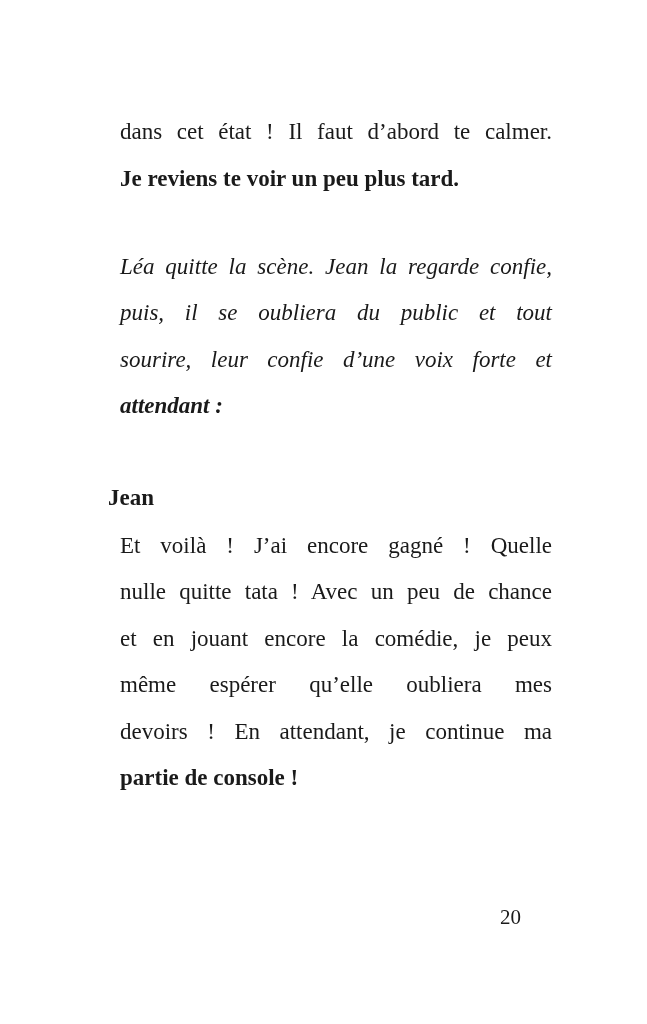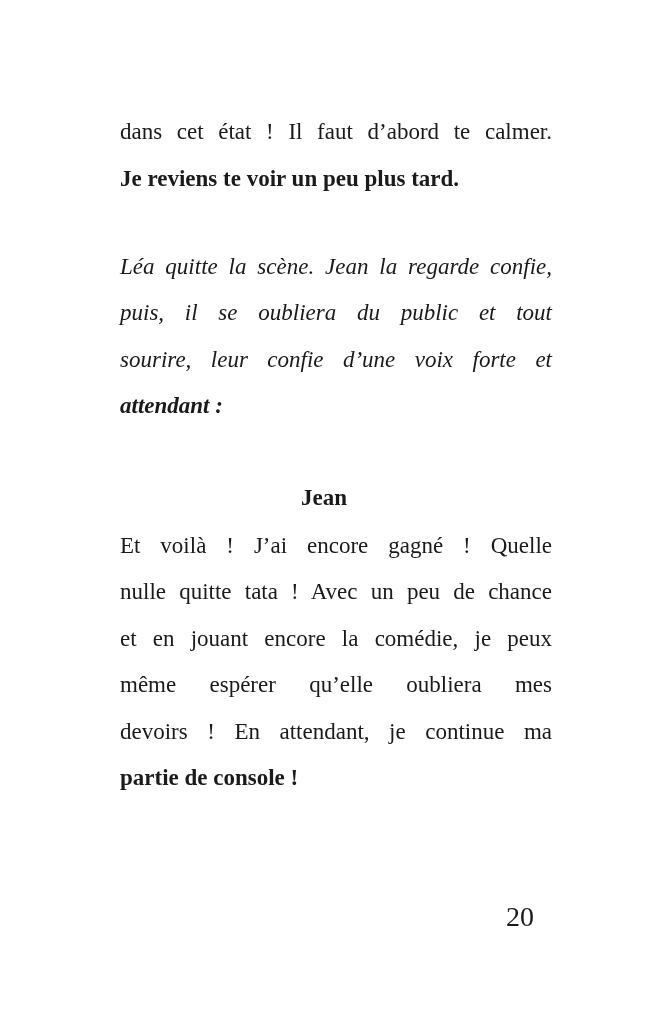--- a/index.html
+++ b/index.html
@@ -3,22 +3,22 @@
   <meta charset="utf-8">
   <style>
     html, body { margin: 0; padding: 0; background: #ffffff; }
     body { width: 647px; height: 1024px; position: relative; overflow: hidden;
       font-family: "Liberation Serif", "DejaVu Serif", serif; color: #1a1a1a; }
     .page { position: absolute; left: 108px; width: 432px; top: 0; }
     .line { position: absolute; left: 12px; width: 432px; font-size: 23px; line-height: 28px;
       white-space: nowrap; text-align: justify; text-align-last: justify; }
     .line.last { text-align-last: left; font-weight: bold; }
     .italic { font-style: italic; }
-    .speaker { position: absolute; left: 0; width: 432px; text-align: center; font-weight: bold; font-size: 23px; line-height: 28px; }
-    .pagenum { position: absolute; left: 500px; width: 40px; text-align: center; top: 904px; font-size: 28px; line-height: 26px; }
+    .speaker { position: absolute; left: 0; width: 432px; text-align: left; font-weight: bold; font-size: 23px; line-height: 28px; }
+    .pagenum { position: absolute; left: 500px; width: 40px; text-align: left; top: 904px; font-size: 21px; line-height: 26px; }
   </style>
 </head>
 <body>
 
 <div class="page">
   <div class="line" style="top:118px">dans cet état ! Il faut d’abord te calmer.</div>
   <div class="line last" style="top:165px">Je reviens te voir un peu plus tard.</div>
 
   <div class="line italic" style="top:253px">Léa quitte la scène. Jean la regarde confie,</div>
   <div class="line italic" style="top:299px">puis, il se oubliera du public et tout</div>

